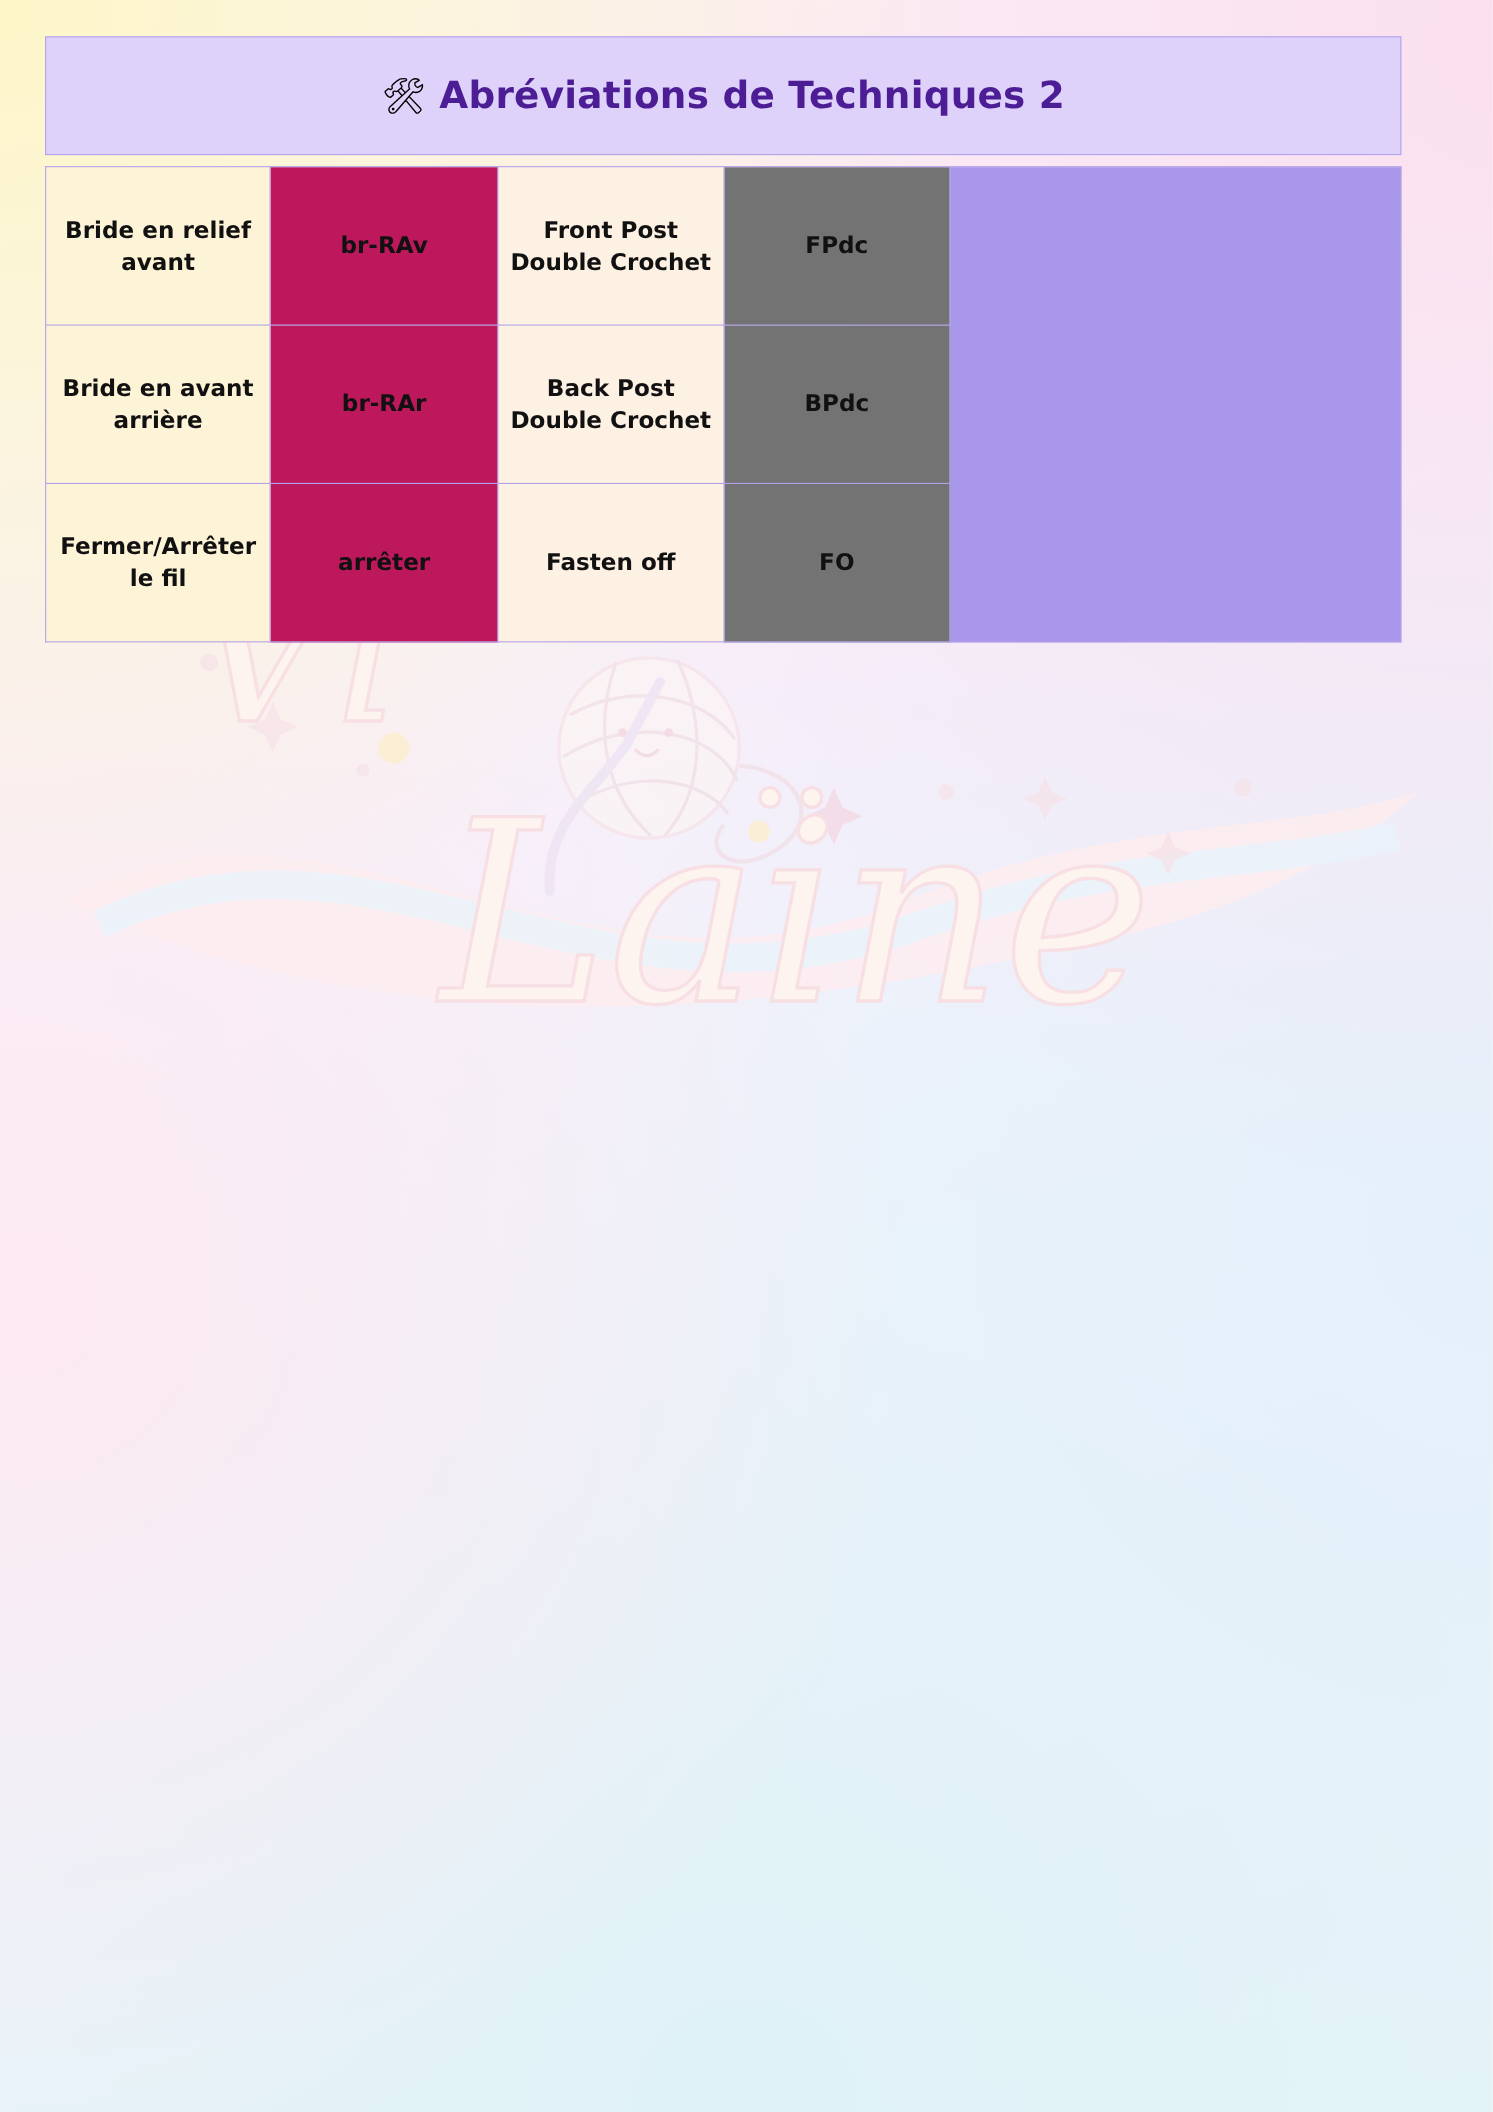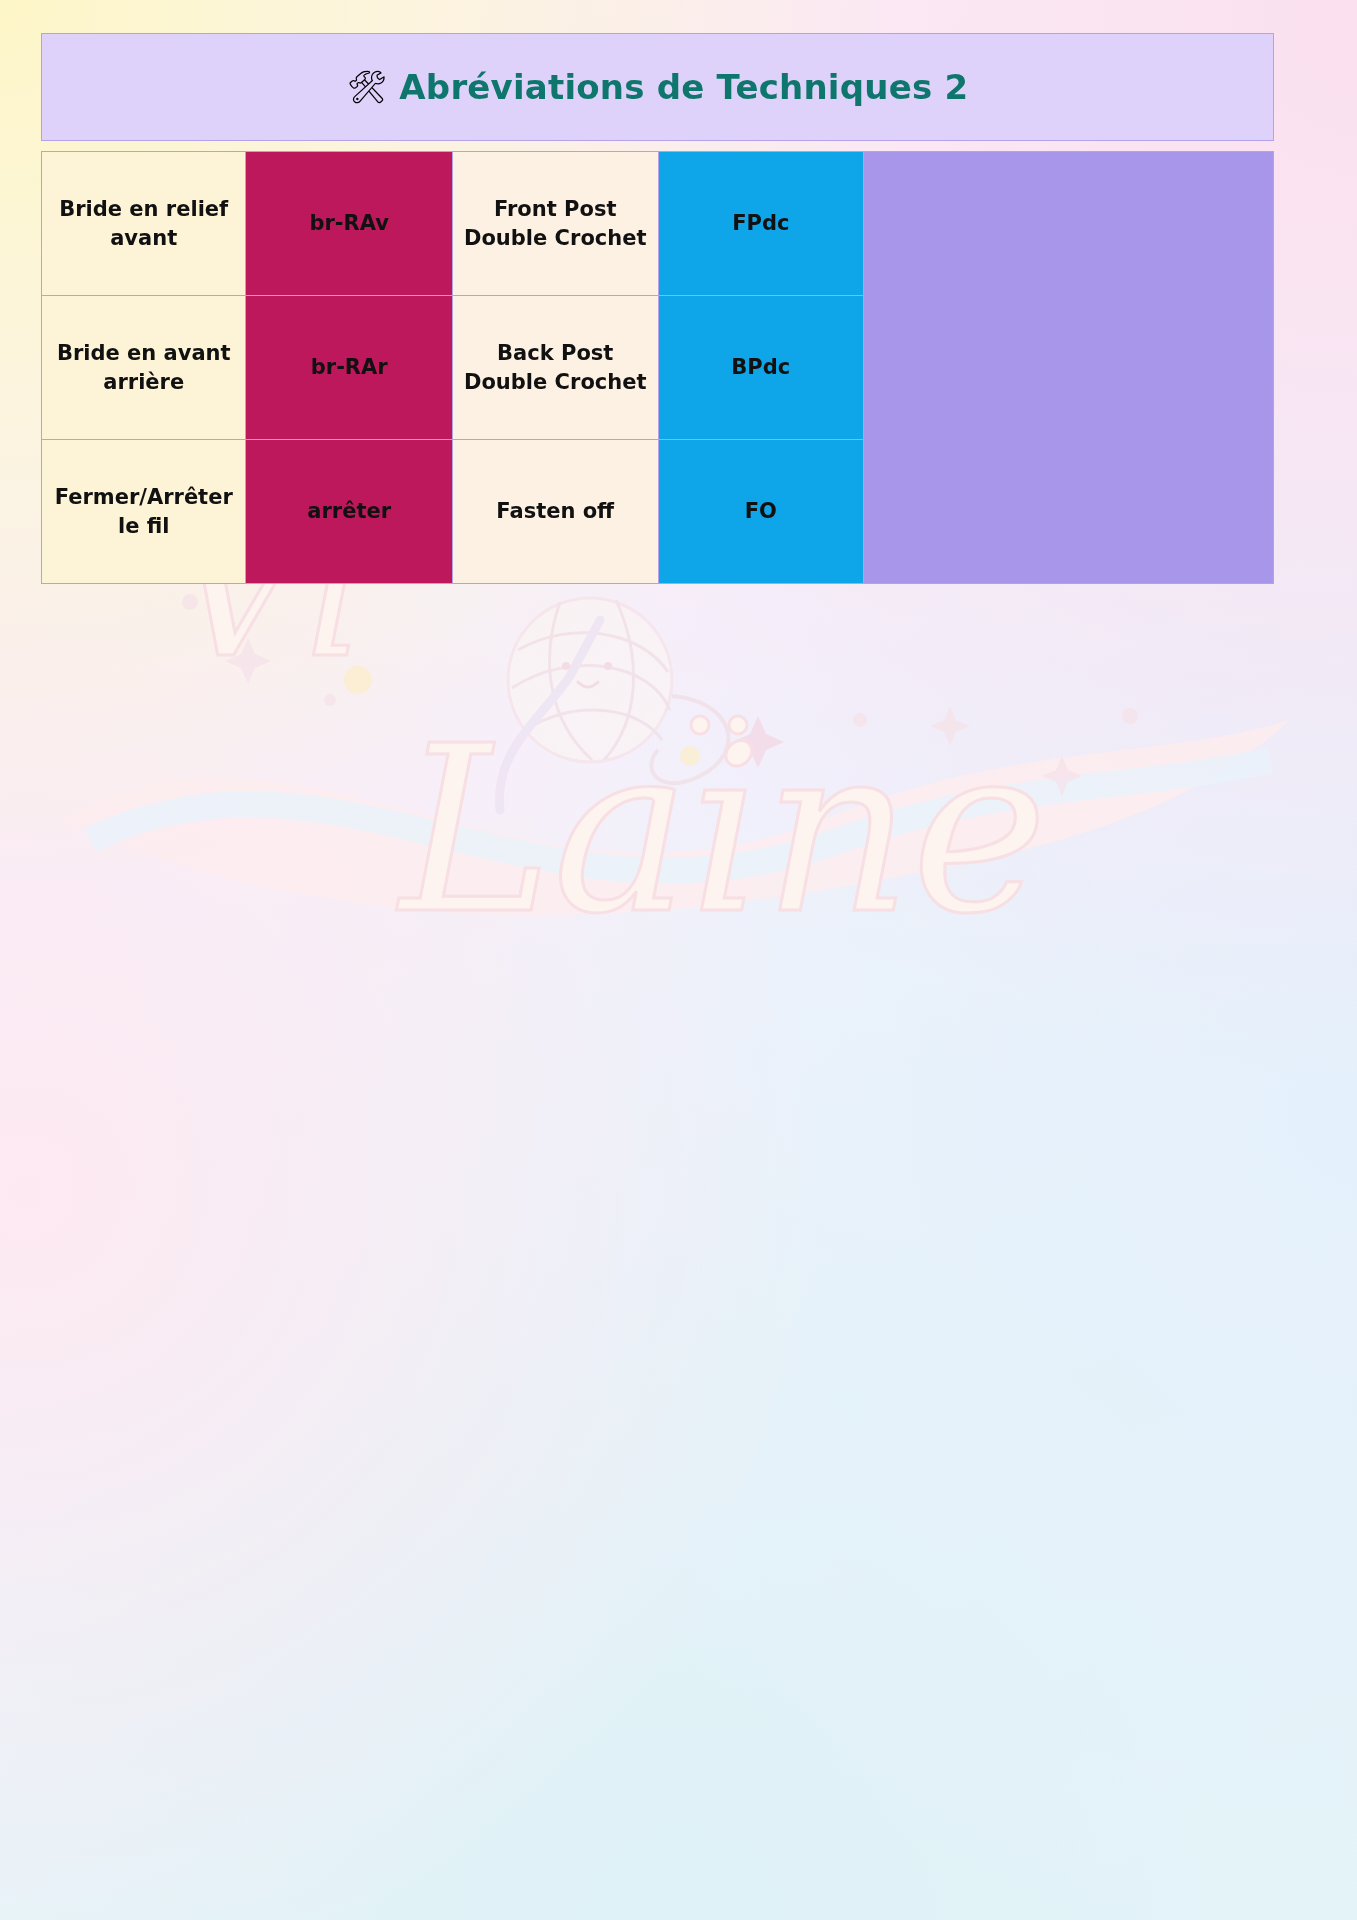--- a/index.html
+++ b/index.html
@@ -46,21 +46,21 @@
     height: 108px;
     display: flex;
     align-items: center;
     justify-content: center;
     box-sizing: border-box;
   }
   .title-text {
     font-family: "DejaVu Sans", sans-serif;
     font-size: 34px;
     font-weight: 700;
-    color: #0f766e;
+    color: #4c1d95;
     letter-spacing: .2px;
   }
   .title-icon {
     font-size: 32px;
     margin-right: 12px;
     line-height: 1;
   }
 
   table.grid {
     border-collapse: collapse;
@@ -74,21 +74,21 @@
     vertical-align: middle;
     font-size: 21px;
     color: #111;
     padding: 8px 6px;
     line-height: 1.38;
     box-sizing: border-box;
   }
   td.c0 { width: 192px;  background: #fdf3d6; font-weight: 600; }
   td.c1 { width: 194px;  background: #be185d; font-weight: 700; }
   td.c2 { width: 193px;  background: #fdf1e4; font-weight: 600; }
-  td.c3 { width: 193px;  background: #0ea5e9; font-weight: 600; }
+  td.c3 { width: 193px;  background: #737373; font-weight: 600; }
   td.c4 { width: 385px;  background: #a896ea; border-color: #a896ea; }
 
   tr.row { height: 144px; }
 </style>
 </head>
 <body>
 
 <div class="watermark">
   <svg viewBox="0 0 1357 560" width="1357" height="560" xmlns="http://www.w3.org/2000/svg" aria-hidden="true">
 

